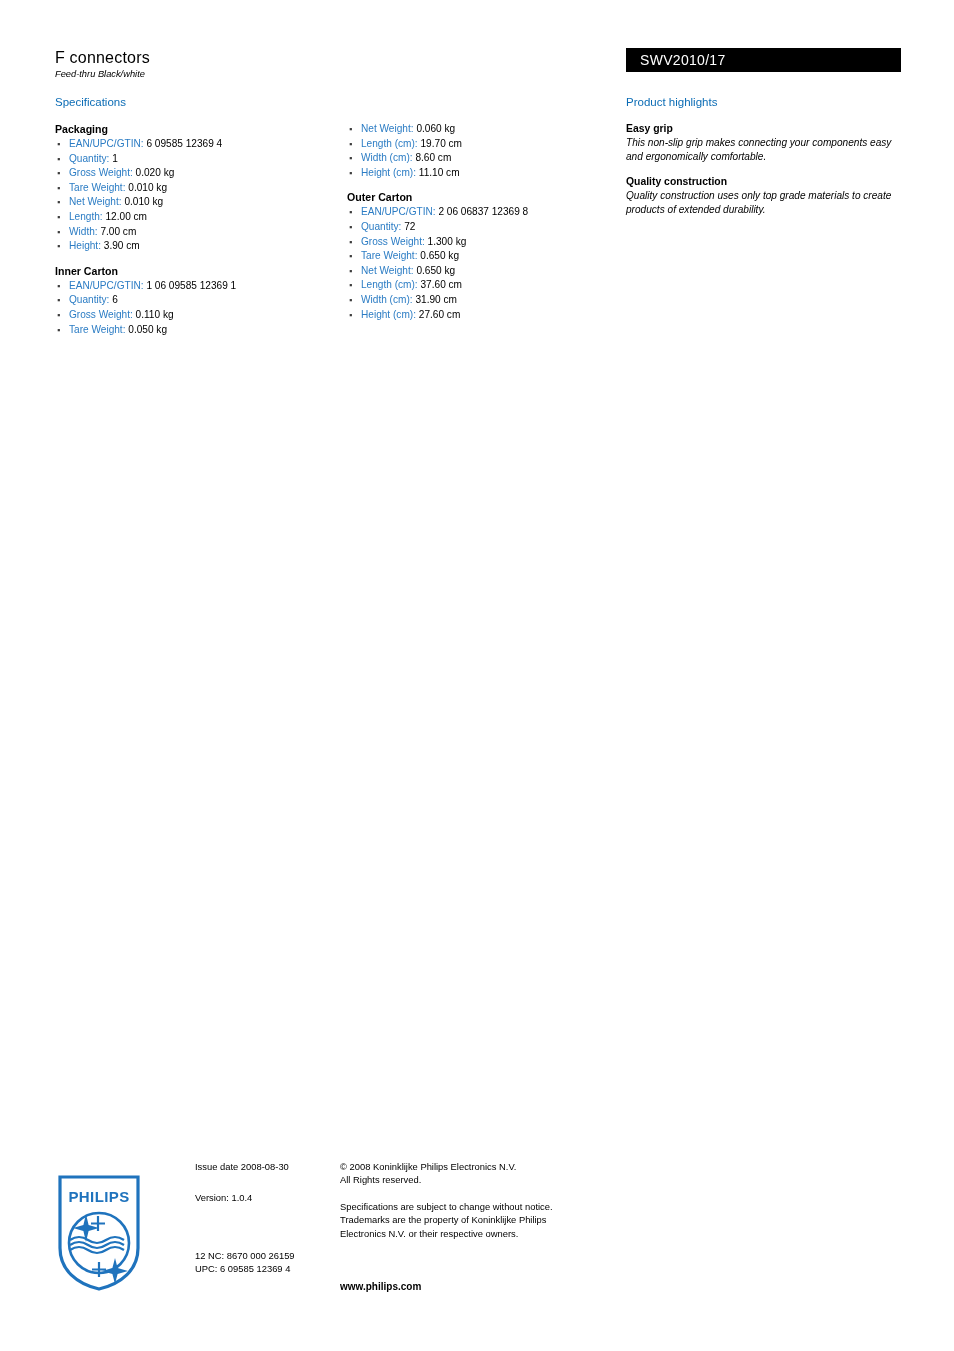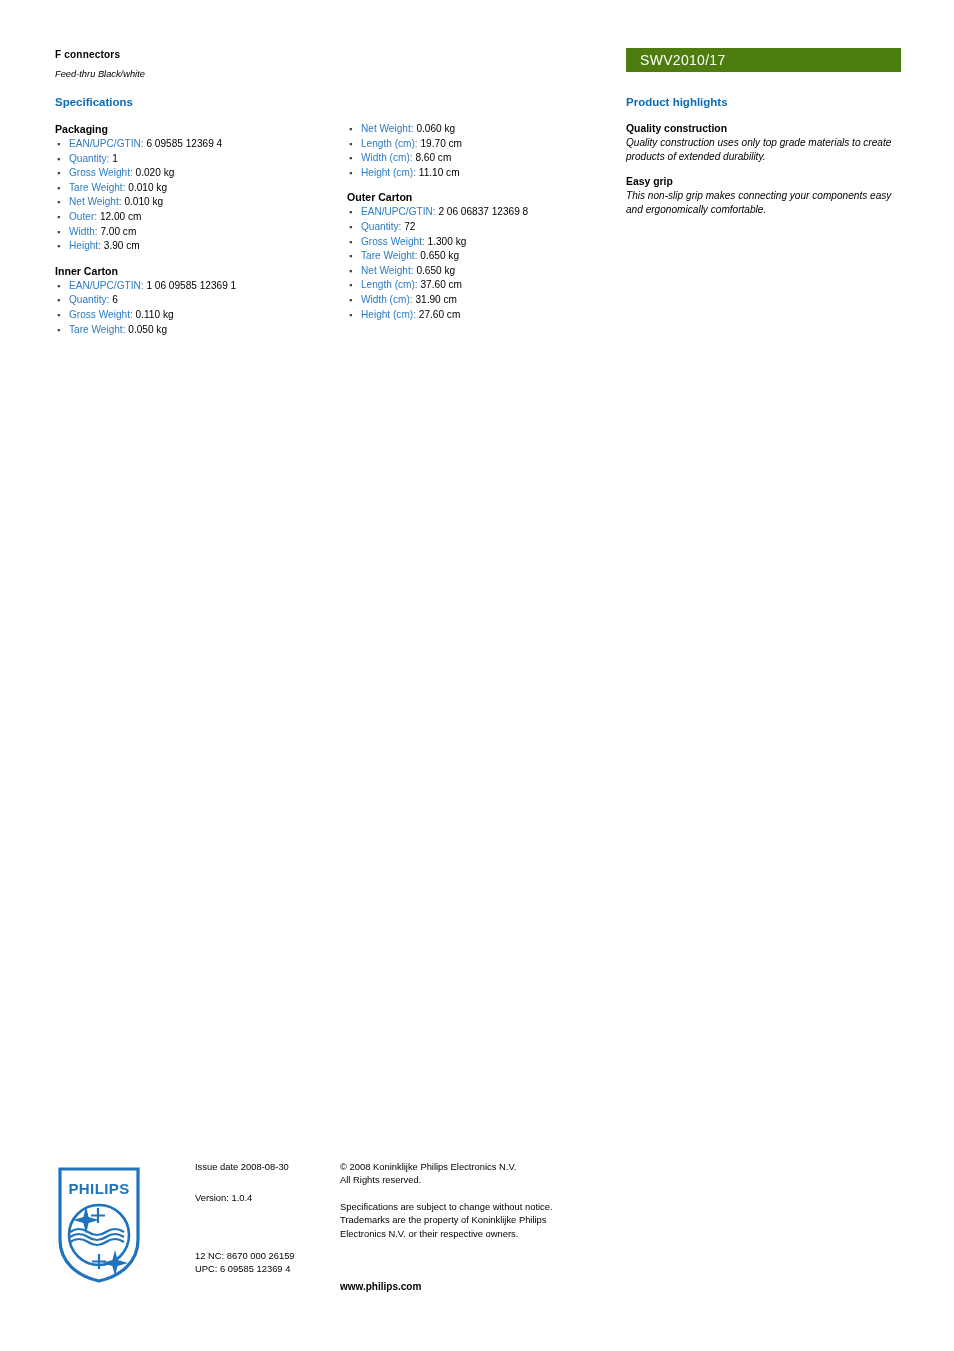--- a/index.html
+++ b/index.html
@@ -19,22 +19,22 @@
   .page {
     position: absolute;
     inset: 0;
   }
 
   
   .product-title {
     position: absolute;
     left: 55px;
     top: 49px;
-    font-size: 10px;
-    font-weight: 700;
+    font-size: 16px;
+    font-weight: 400;
     letter-spacing: 0.2px;
     color: #000;
     white-space: nowrap;
   }
   .product-subtitle {
     position: absolute;
     left: 55px;
     top: 69px;
     font-size: 9.3px;
     font-weight: 400;
@@ -42,39 +42,39 @@
     white-space: nowrap;
     font-style: italic;
   }
 
   .model-banner {
     position: absolute;
     left: 626px;
     top: 48px;
     width: 275px;
     height: 24px;
-    background: #4d7c0f;
+    background: #000000;
   }
   .model-banner-text {
     position: absolute;
     left: 14px;
     top: 50%;
     transform: translateY(-50%);
     color: #ffffff;
     font-size: 14px;
     font-weight: 400;
     letter-spacing: 0.3px;
     white-space: nowrap;
   }
 
   
   .section-heading {
     position: absolute;
     font-size: 11.5px;
-    font-weight: bold;
+    font-weight: normal;
     color: #0b6cb5;
     white-space: nowrap;
   }
   #specifications-heading { left: 55px; top: 96px; }
   #highlights-heading { left: 626px; top: 96px; }
 
   
   .spec-col {
     position: absolute;
     width: 285px;
@@ -143,21 +143,21 @@
     line-height: 13.6px;
     color: #000;
   }
 
   
   .footer { position: absolute; left: 0; top: 1155px; width: 954px; }
 
   .logo-wrap {
     position: absolute;
     left: 57px;
-    top: 11px;
+    top: 19px;
     width: 84px;
     height: 118px;
   }
   .logo-wrap svg { display: block; }
 
   .footer-col-meta {
     position: absolute;
     left: 195px;
     top: 5px;
     width: 140px;
@@ -202,21 +202,21 @@
 
   <div id="spec-col-1" class="spec-col">
       <div class="spec-group">
         <div class="group-title">Packaging</div>
         <ul class="spec-list">
           <li class="spec-item"><span class="bullet">▪</span><span class="spec-label">EAN/UPC/GTIN:</span> <span class="spec-value">6 09585 12369 4</span></li>
           <li class="spec-item"><span class="bullet">▪</span><span class="spec-label">Quantity:</span> <span class="spec-value">1</span></li>
           <li class="spec-item"><span class="bullet">▪</span><span class="spec-label">Gross Weight:</span> <span class="spec-value">0.020 kg</span></li>
           <li class="spec-item"><span class="bullet">▪</span><span class="spec-label">Tare Weight:</span> <span class="spec-value">0.010 kg</span></li>
           <li class="spec-item"><span class="bullet">▪</span><span class="spec-label">Net Weight:</span> <span class="spec-value">0.010 kg</span></li>
-          <li class="spec-item"><span class="bullet">▪</span><span class="spec-label">Outer:</span> <span class="spec-value">12.00 cm</span></li>
+          <li class="spec-item"><span class="bullet">▪</span><span class="spec-label">Length:</span> <span class="spec-value">12.00 cm</span></li>
           <li class="spec-item"><span class="bullet">▪</span><span class="spec-label">Width:</span> <span class="spec-value">7.00 cm</span></li>
           <li class="spec-item"><span class="bullet">▪</span><span class="spec-label">Height:</span> <span class="spec-value">3.90 cm</span></li>
         </ul>
       </div>
       <div class="spec-group">
         <div class="group-title">Inner Carton</div>
         <ul class="spec-list">
           <li class="spec-item"><span class="bullet">▪</span><span class="spec-label">EAN/UPC/GTIN:</span> <span class="spec-value">1 06 09585 12369 1</span></li>
           <li class="spec-item"><span class="bullet">▪</span><span class="spec-label">Quantity:</span> <span class="spec-value">6</span></li>
           <li class="spec-item"><span class="bullet">▪</span><span class="spec-label">Gross Weight:</span> <span class="spec-value">0.110 kg</span></li>
@@ -243,26 +243,26 @@
           <li class="spec-item"><span class="bullet">▪</span><span class="spec-label">Net Weight:</span> <span class="spec-value">0.650 kg</span></li>
           <li class="spec-item"><span class="bullet">▪</span><span class="spec-label">Length (cm):</span> <span class="spec-value">37.60 cm</span></li>
           <li class="spec-item"><span class="bullet">▪</span><span class="spec-label">Width (cm):</span> <span class="spec-value">31.90 cm</span></li>
           <li class="spec-item"><span class="bullet">▪</span><span class="spec-label">Height (cm):</span> <span class="spec-value">27.60 cm</span></li>
         </ul>
       </div>
     </div>
 
   <div id="highlights-col">
       <div class="highlight">
+        <div class="highlight-title">Easy grip</div>
+        <div class="highlight-desc">This non-slip grip makes connecting your components easy and ergonomically comfortable.</div>
+      </div>
+      <div class="highlight">
         <div class="highlight-title">Quality construction</div>
         <div class="highlight-desc">Quality construction uses only top grade materials to create products of extended durability.</div>
-      </div>
-      <div class="highlight">
-        <div class="highlight-title">Easy grip</div>
-        <div class="highlight-desc">This non-slip grip makes connecting your components easy and ergonomically comfortable.</div>
       </div>
     </div>
 
   <div class="footer">
 
     <div class="logo-wrap">
       <svg width="84" height="118" viewBox="0 0 84 118" xmlns="http://www.w3.org/2000/svg">
         <path d="M3 3 H81 V74 C81 96 64 110 42 115 C20 110 3 96 3 74 Z" fill="none" stroke="#1f73bd" stroke-width="3.2"></path>
         <text x="42" y="28" text-anchor="middle" font-family="Liberation Sans, sans-serif" font-size="15" font-weight="bold" fill="#1f73bd" letter-spacing="0.4">PHILIPS</text>
         <circle cx="42" cy="69" r="30" fill="none" stroke="#1f73bd" stroke-width="2.6"></circle>

